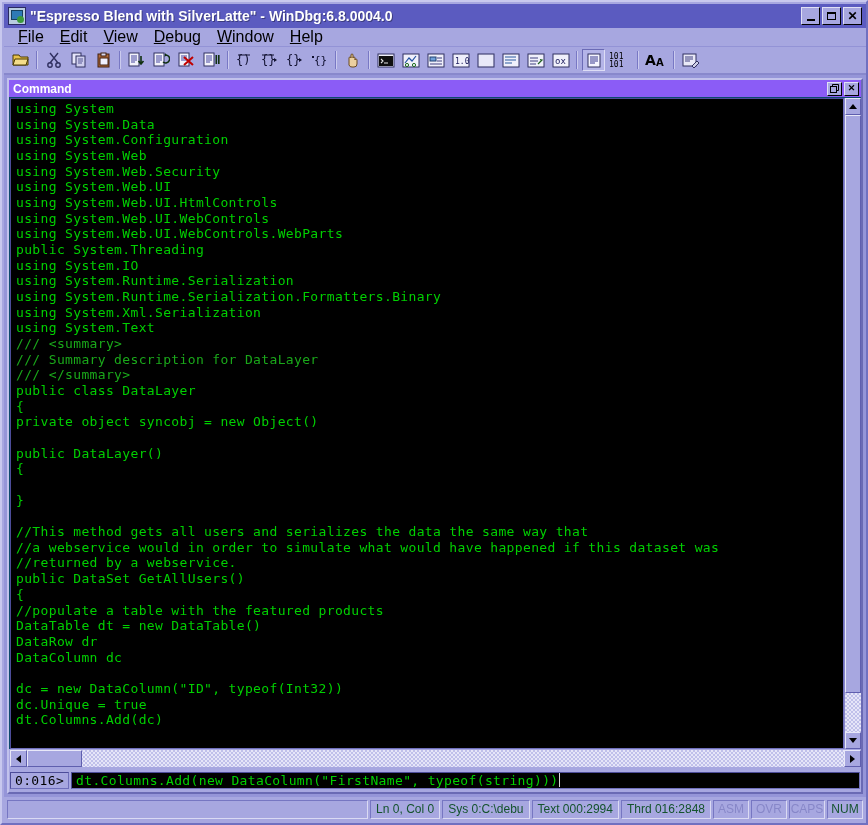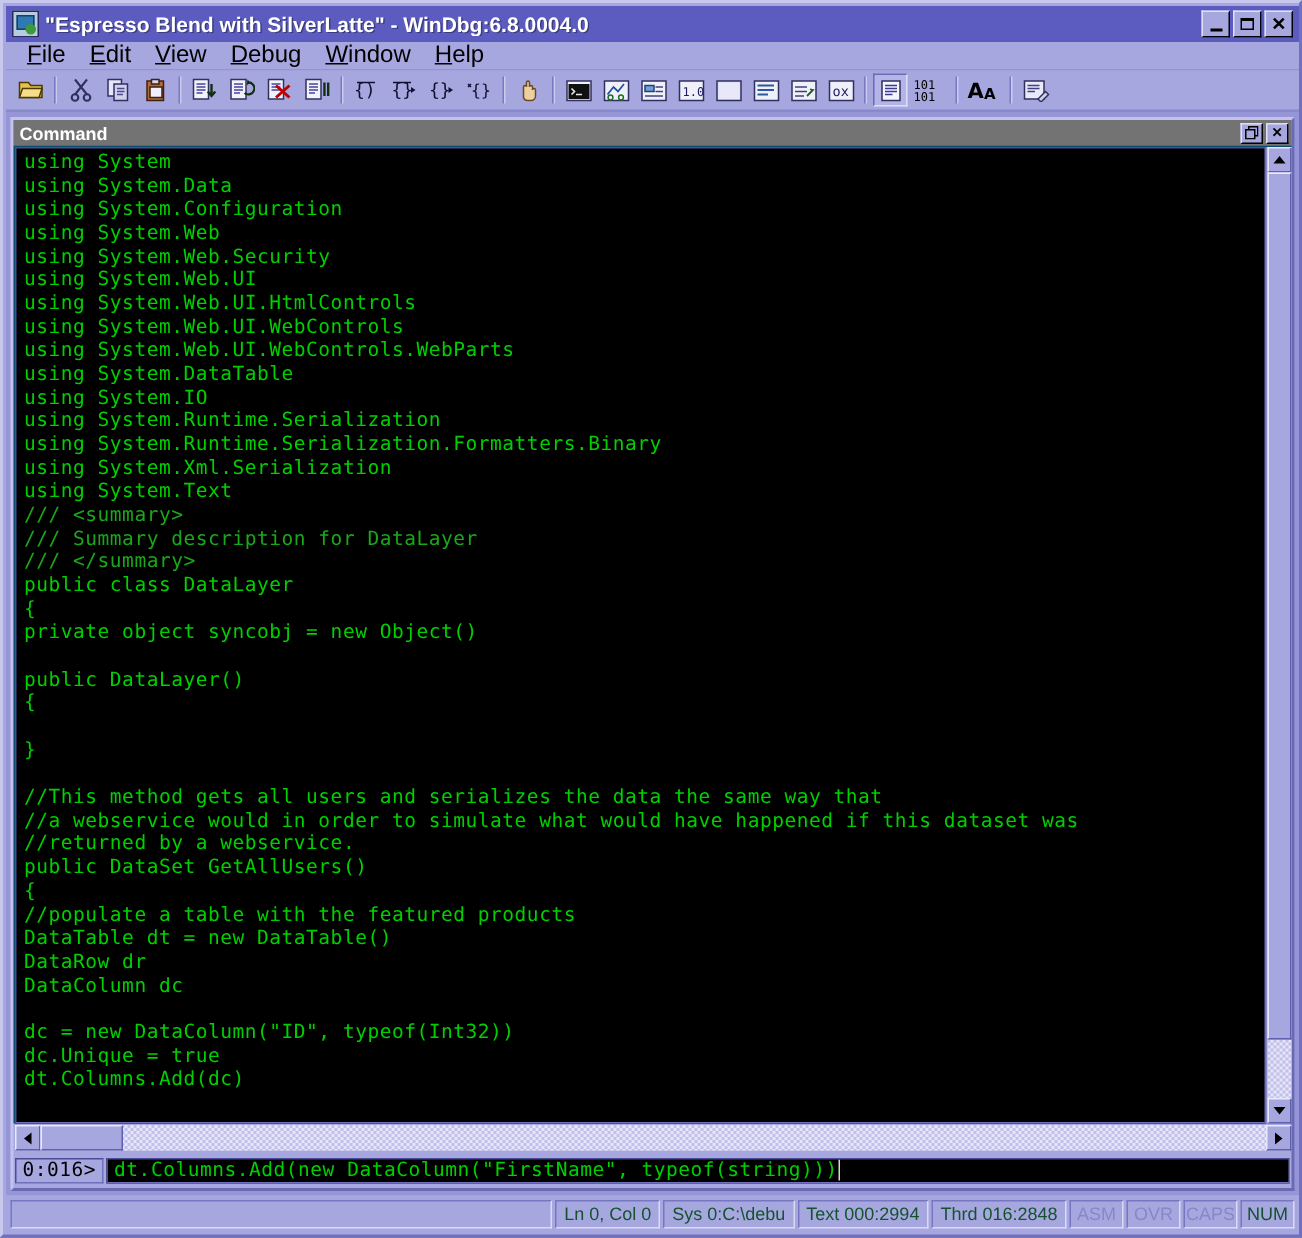--- a/index.html
+++ b/index.html
@@ -137,21 +137,21 @@
     width: 100%; height: 100%;
     border: 2px solid #c2c2ec;
     border-right-color: #6a6ab4;
     border-bottom-color: #6a6ab4;
     background: #a7a7e0;
     display: flex;
     flex-direction: column;
   }
   .child-title {
     height: 17px;
-    background: #737373;
+    background: #8b5cf6;
     display: flex; align-items: center;
     padding: 0 2px 0 4px;
     flex: none;
   }
   .child-title-text {
     color: #fff; font-size: 12px; font-weight: bold;
     flex: 1; white-space: nowrap;
   }
   .cbtn {
     width: 15px; height: 14px;
@@ -583,21 +583,21 @@
           <div class="code-area" id="code-area">
               <div class="code-line">using System</div>
               <div class="code-line">using System.Data</div>
               <div class="code-line">using System.Configuration</div>
               <div class="code-line">using System.Web</div>
               <div class="code-line">using System.Web.Security</div>
               <div class="code-line">using System.Web.UI</div>
               <div class="code-line">using System.Web.UI.HtmlControls</div>
               <div class="code-line">using System.Web.UI.WebControls</div>
               <div class="code-line">using System.Web.UI.WebControls.WebParts</div>
-              <div class="code-line">using System.DataTable</div>
+              <div class="code-line">public System.Threading</div>
               <div class="code-line">using System.IO</div>
               <div class="code-line">using System.Runtime.Serialization</div>
               <div class="code-line">using System.Runtime.Serialization.Formatters.Binary</div>
               <div class="code-line">using System.Xml.Serialization</div>
               <div class="code-line">using System.Text</div>
               <div class="code-line comment">/// &lt;summary&gt;</div>
               <div class="code-line comment">/// Summary description for DataLayer</div>
               <div class="code-line comment">/// &lt;/summary&gt;</div>
               <div class="code-line">public class DataLayer</div>
               <div class="code-line">{</div>

